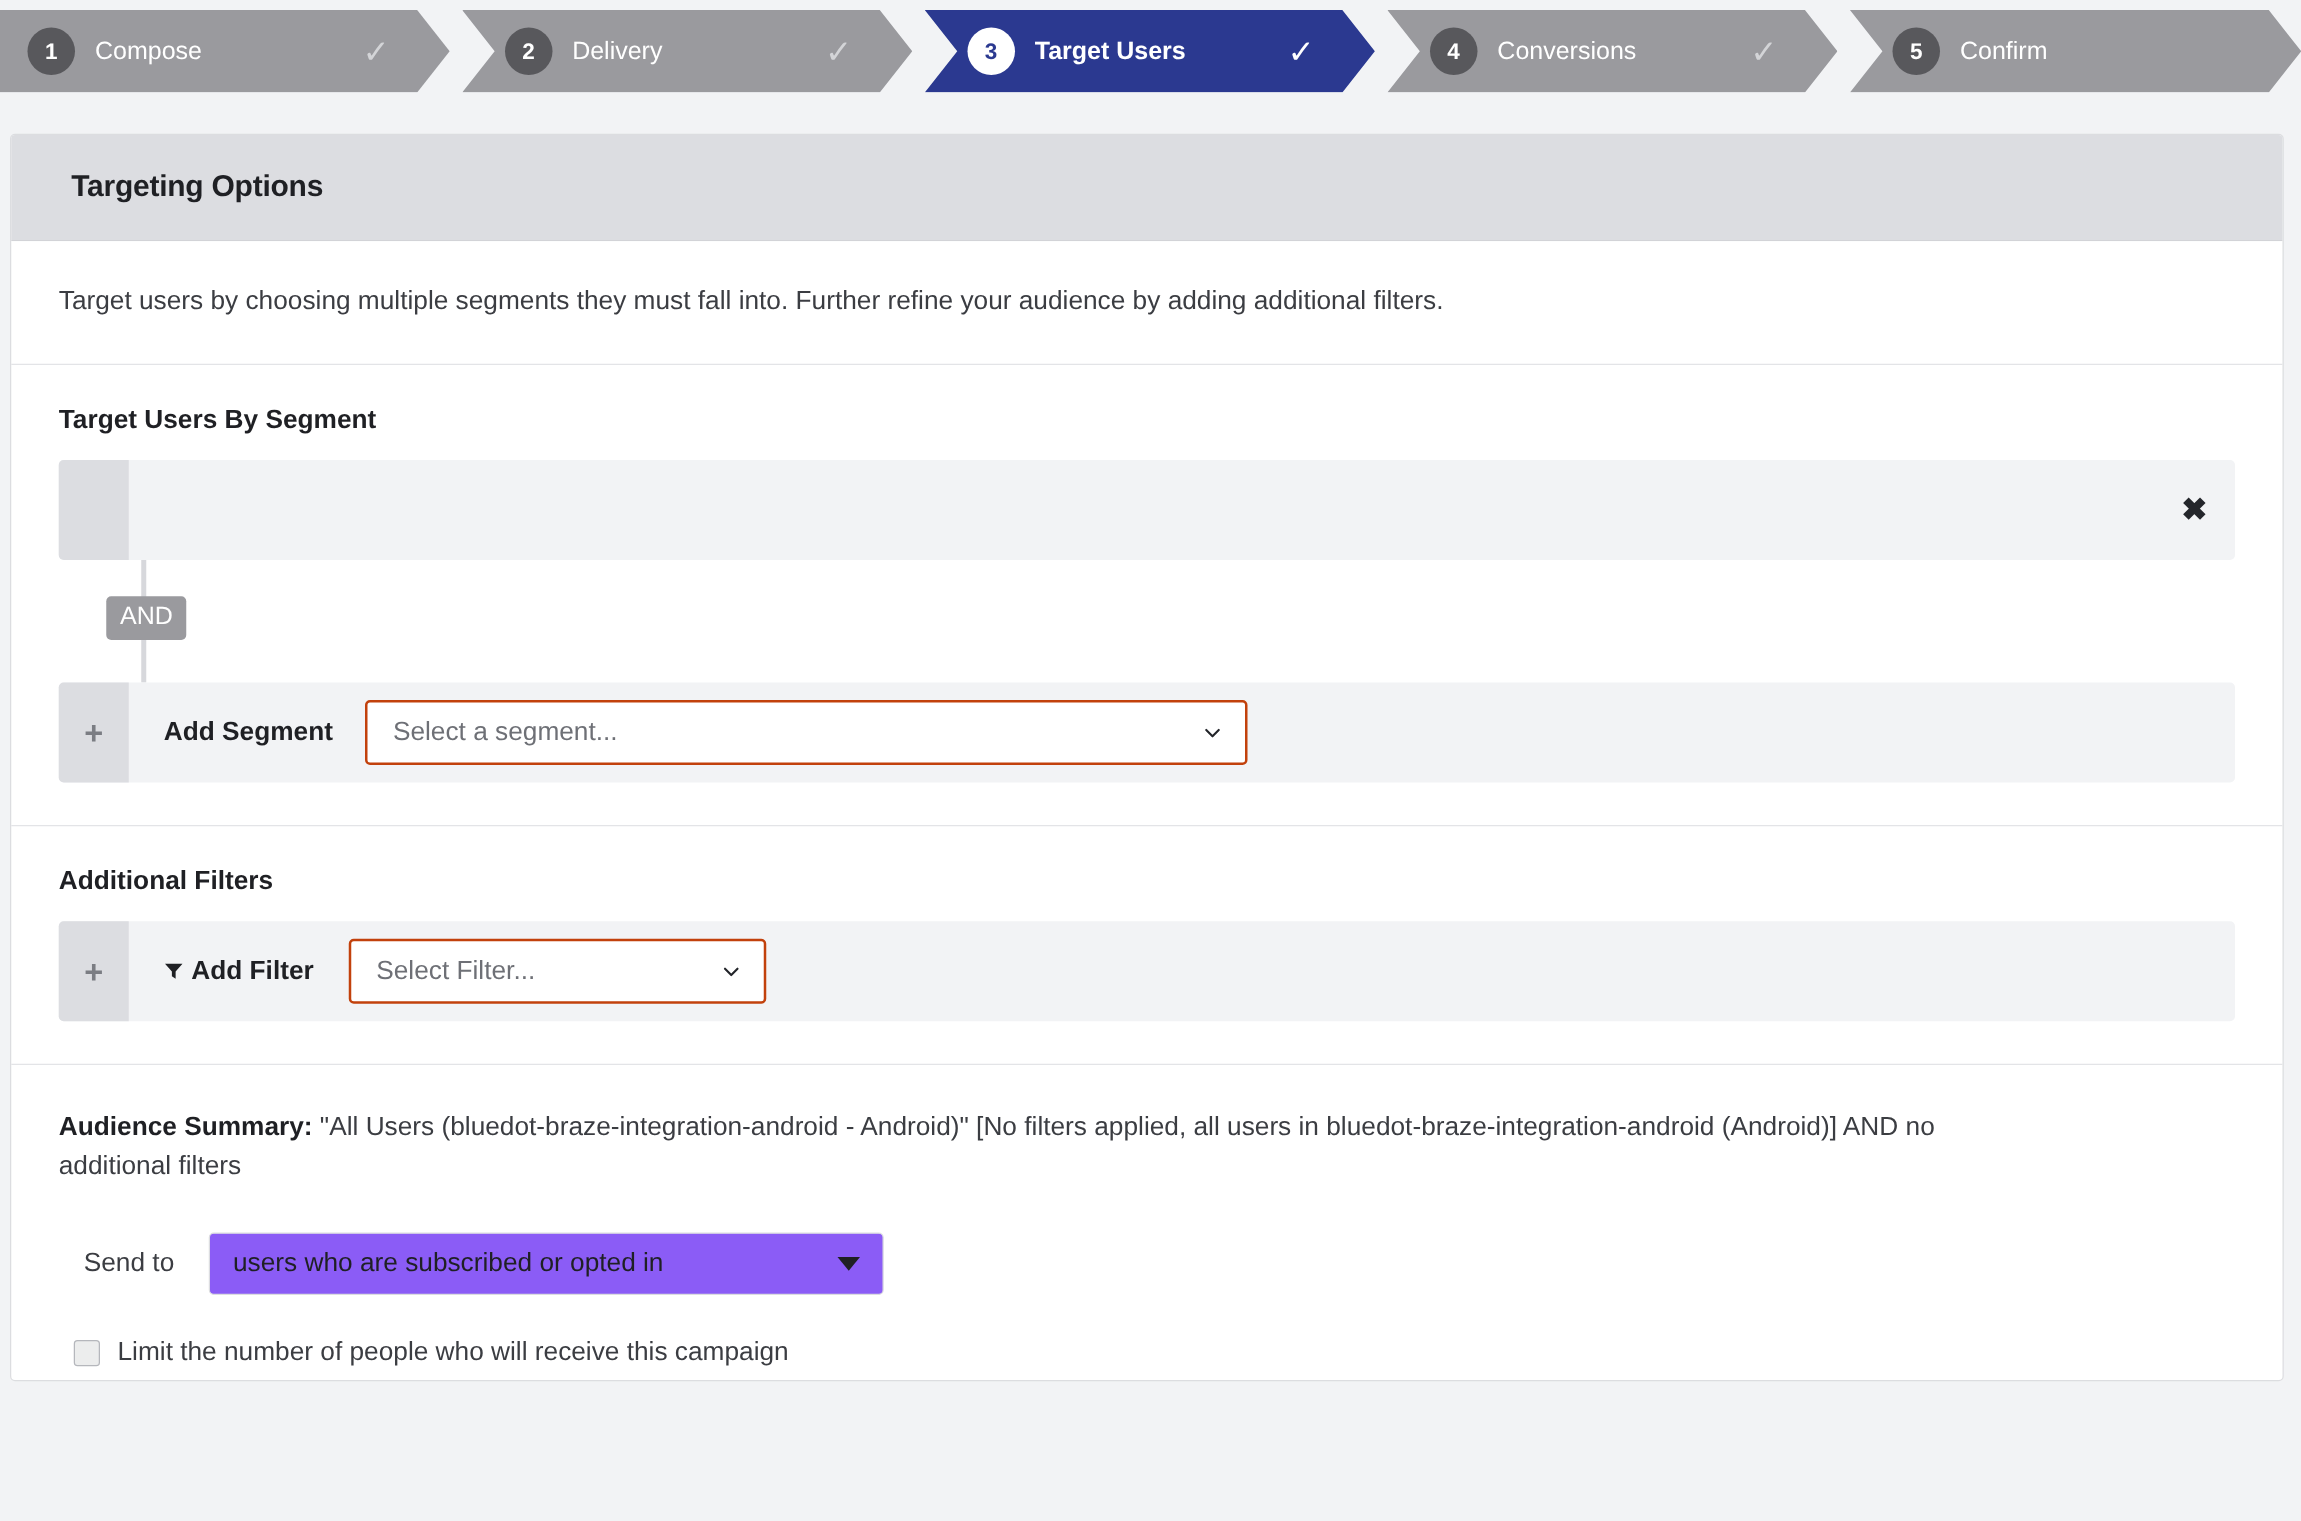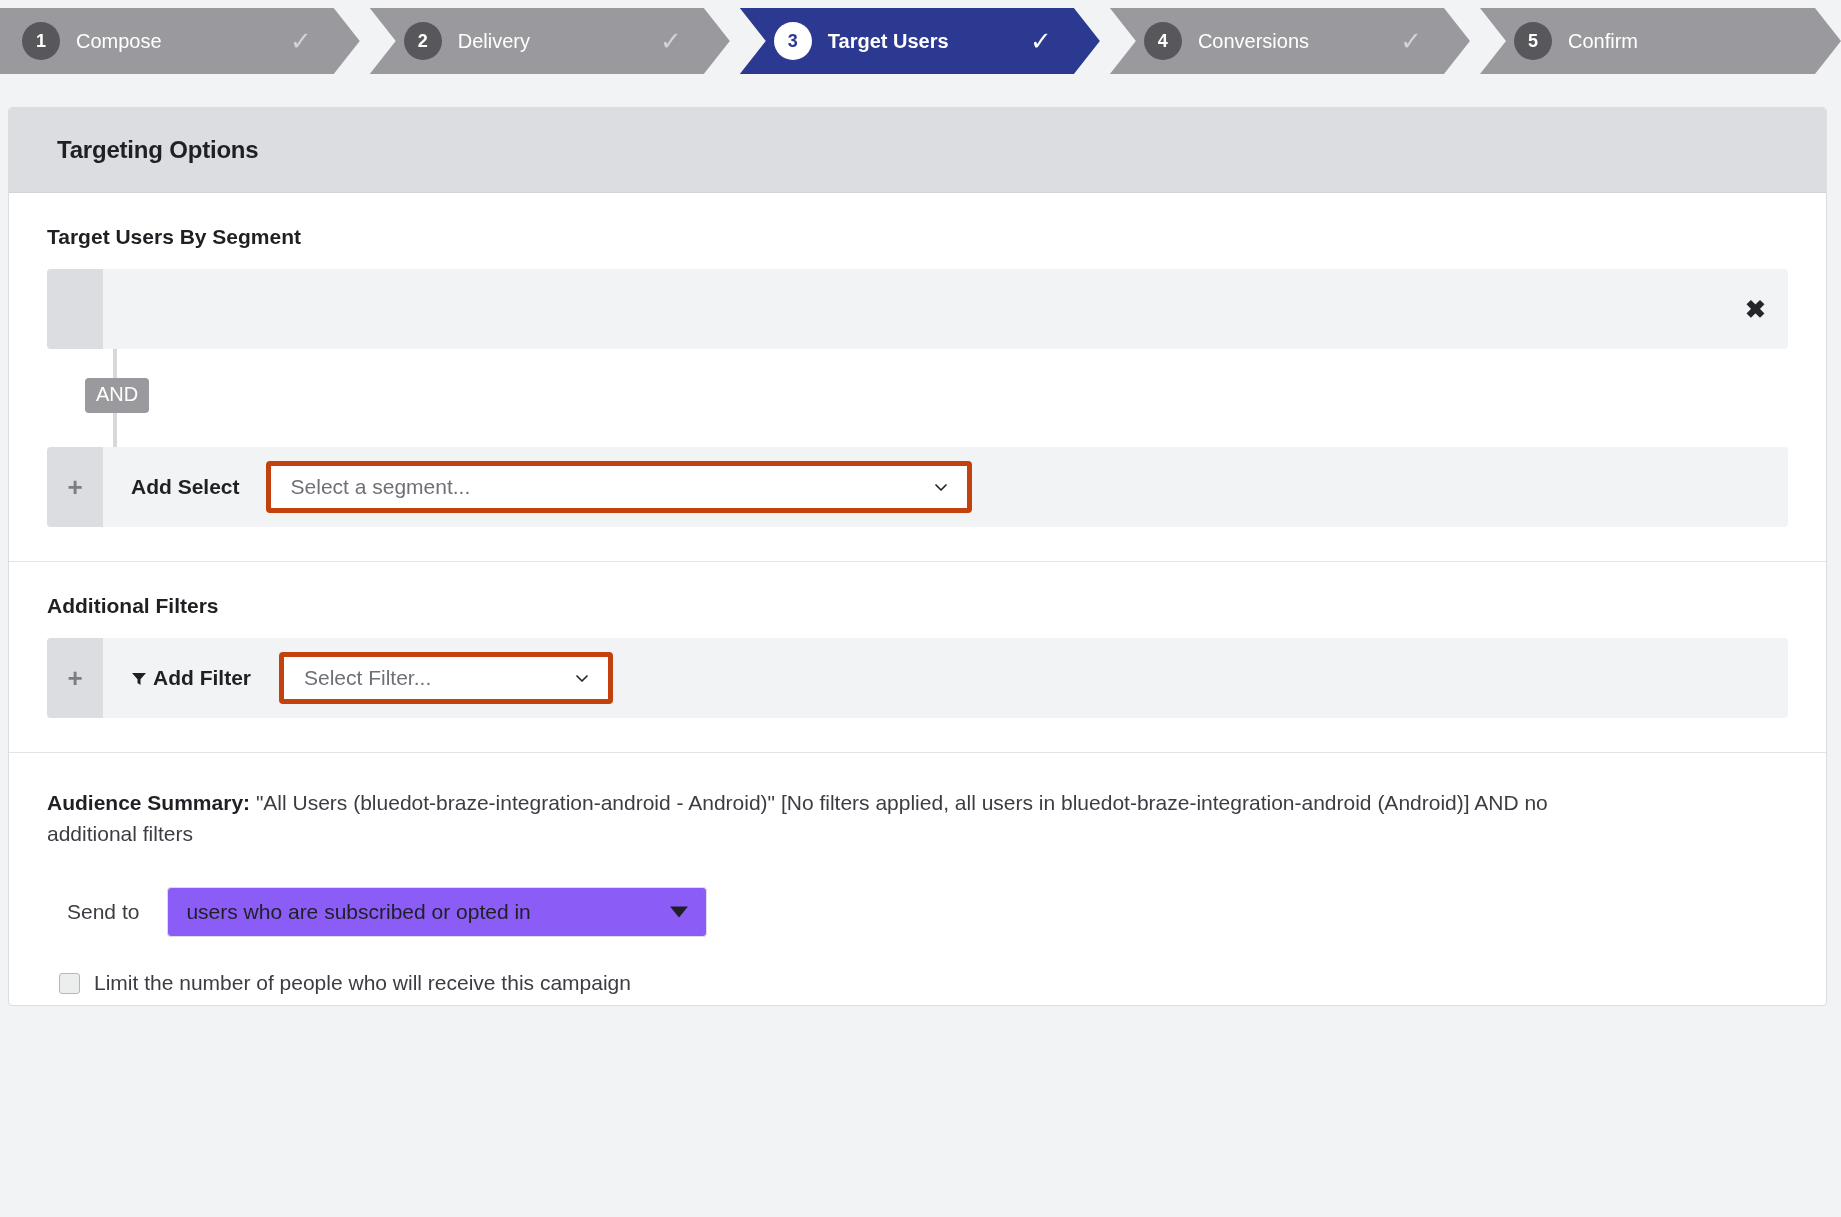--- a/index.html
+++ b/index.html
@@ -181,21 +181,21 @@
     color: #ffffff;
     font-size: 20px;
     border-radius: 4px;
     padding: 5px 11px 7px 11px;
   }
 
   
   .select {
     position: relative;
     background: #ffffff;
-    border: 5px solid #c2410c;
+    border: 2px solid #c2410c;
     border-radius: 4px;
     height: 52px;
     display: flex;
     align-items: center;
     padding: 0 48px 0 20px;
     box-sizing: border-box;
     cursor: pointer;
   }
   .select .ph {
     font-size: 21px;
@@ -320,40 +320,43 @@
       <div class="step-check hidden"></div>
     </div>
   </div>
 
   <div class="panel">
 
     <div class="panel-header">
       <div class="panel-title">Targeting Options</div>
     </div>
 
+    <div class="section intro">
+      <div class="intro-text">Target users by choosing multiple segments they must fall into. Further refine your audience by adding additional filters.</div>
+    </div>
 
     <div class="section body">
       <div class="section-title">Target Users By Segment</div>
 
       <div class="row">
         <div class="handle"></div>
         <div class="row-body">
           <span class="close-x">✖</span>
         </div>
       </div>
 
       <div class="connector">
         <div class="conn-line"></div>
         <div class="and-badge">AND</div>
       </div>
 
       <div class="row">
         <div class="handle">+</div>
         <div class="row-body">
-          <span class="row-label bold">Add Select</span>
+          <span class="row-label bold">Add Segment</span>
           <div class="select select-segment">
             <span class="ph">Select a segment...</span>
             <svg class="chev" viewBox="0 0 16 16">
               <path d="M3 6 L8 11 L13 6" fill="none" stroke="#24262b" stroke-width="1.7" stroke-linecap="round" stroke-linejoin="round"></path>
             </svg>
           </div>
         </div>
       </div>
     </div>
 

